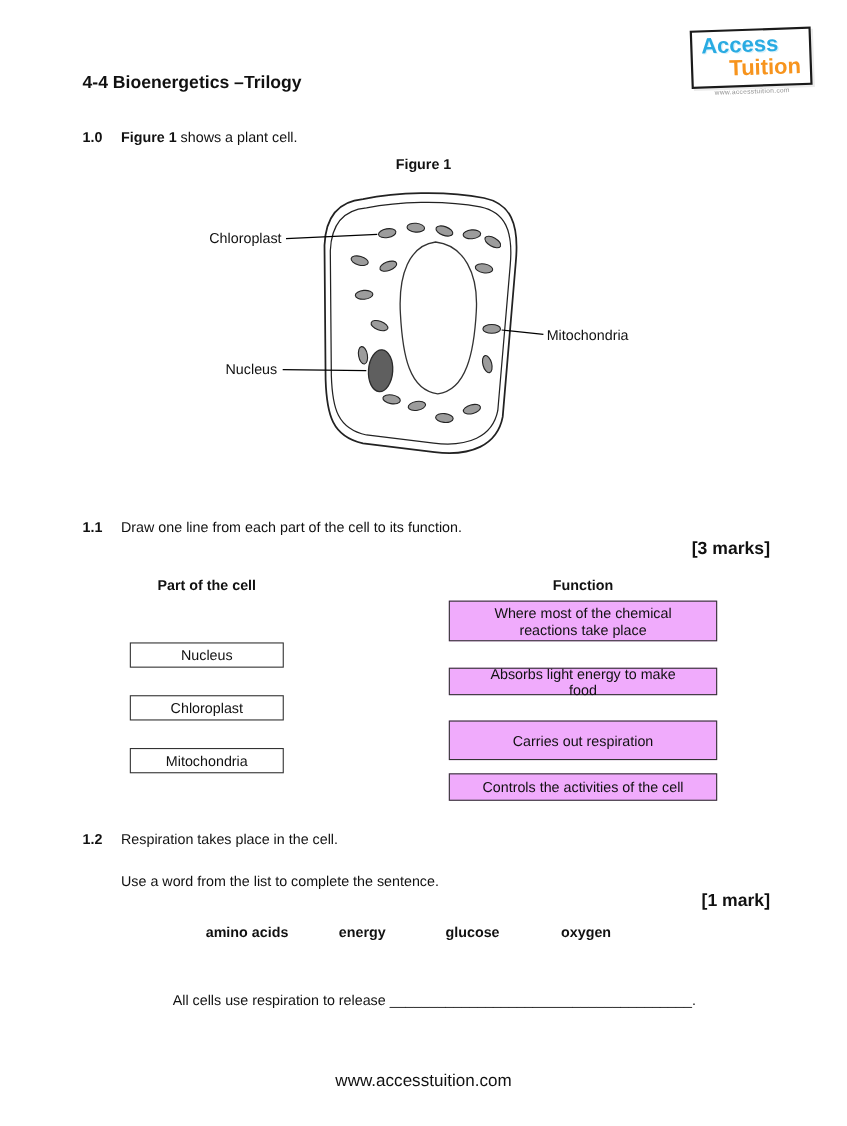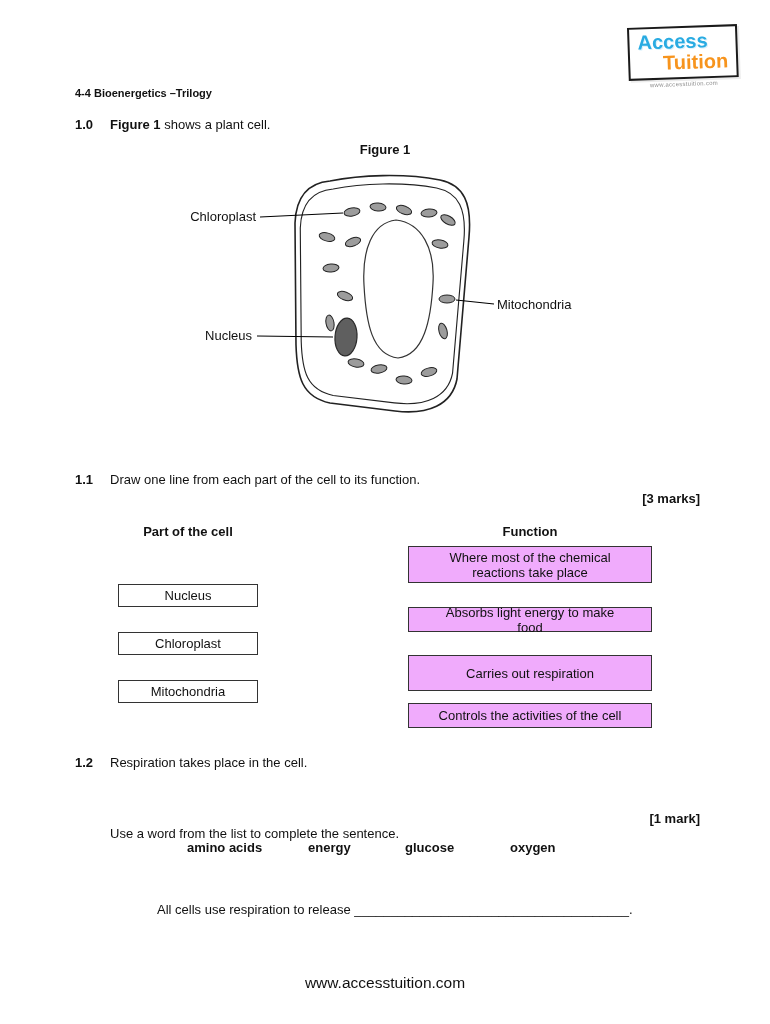--- a/index.html
+++ b/index.html
@@ -12,32 +12,32 @@
   .abs { position:absolute; }
   .bold { font-weight:bold; }
 
   
   .logo { position:absolute; left:628px; top:26px; width:110px; transform:rotate(-2deg); }
   .logo-box { border:2px solid #1a1a1a; background:#fff; padding:3px 8px 4px; box-shadow:2px 2px 0 #ececec; }
   .logo-access { display:block; color:#29abe2; font-weight:bold; font-size:20px; line-height:21px; text-shadow:1px 1px 0 #d8f0fb; }
   .logo-tuition { display:block; color:#f7941d; font-weight:bold; font-size:20px; line-height:21px; text-align:right; text-shadow:1px 1px 0 #fdeac b; }
   .logo-url { font-size:6px; color:#909090; text-align:center; margin-top:2px; letter-spacing:.3px; }
 
-  .doc-title { left:75px; top:67px; font-size:11px; font-weight:bold;margin-top:20px; }
+  .doc-title { left:75px; top:67px; font-size:16px; font-weight:bold; }
 
   .qnum { position:absolute; left:75px; font-weight:bold; }
   .qtext { position:absolute; left:110px; }
 
   .fig-caption { left:0; top:142px; width:770px; text-align:center; font-weight:bold; }
 
   .diagram { position:absolute; left:0; top:165px; width:770px; height:300px; }
   .diagram svg { position:absolute; left:0; top:0; }
   .fig-label { position:absolute; font-size:13px; line-height:16px; white-space:nowrap; }
 
-  .marks { position:absolute; font-weight:bold; font-size:13px; right:70px; }
+  .marks { position:absolute; font-weight:bold; font-size:16px; right:70px; }
 
   .match { position:absolute; left:0; top:520px; width:770px; height:232px; }
   .col-header { position:absolute; font-weight:bold; text-align:center; }
   .pbox { position:absolute; left:118px; width:140px; height:23px; border:1px solid #333; background:#fff;
           display:flex; align-items:center; justify-content:center; text-align:center; }
   .fbox { position:absolute; left:408px; width:244px; border:1px solid #333; background:#f0abfc;
           display:flex; align-items:center; justify-content:center; text-align:center; line-height:15px; }
   .fbox .inner { display:inline-block; max-width:195px; }
 
   .wordlist span { position:absolute; font-weight:bold; }
@@ -131,21 +131,21 @@
     <div class="fbox" style="top:135px; height:36px;">
         <span class="inner">Carries out respiration</span>
       </div>
     <div class="fbox" style="top:183px; height:25px;">
         <span class="inner">Controls the activities of the cell</span>
       </div>
   </div>
 
   <span class="qnum" style="top:755px;">1.2</span>
   <div class="qtext" style="top:755px;">Respiration takes place in the cell.</div>
-  <div class="qtext" style="top:793px;margin-top:33px;">Use a word from the list to complete the sentence.</div>
+  <div class="qtext" style="top:793px;">Use a word from the list to complete the sentence.</div>
   <div class="marks" style="top:811px;">[1 mark]</div>
 
   <div class="wordlist">
     <span style="left:187px; top:840px;">amino acids</span>
     <span style="left:308px; top:840px;">energy</span>
     <span style="left:405px; top:840px;">glucose</span>
     <span style="left:510px; top:840px;">oxygen</span>
   </div>
 
   <div class="sentence">

